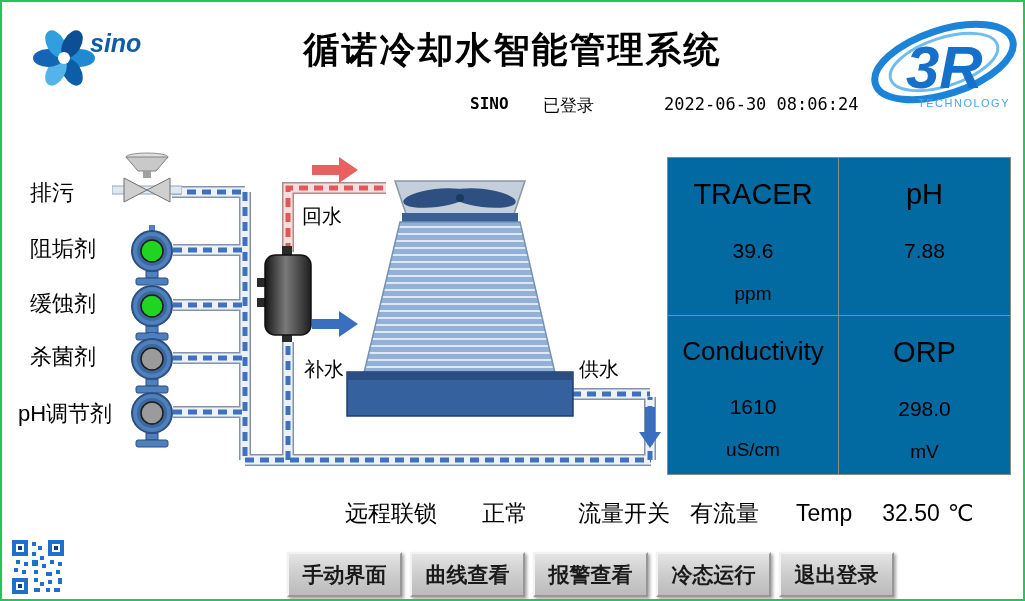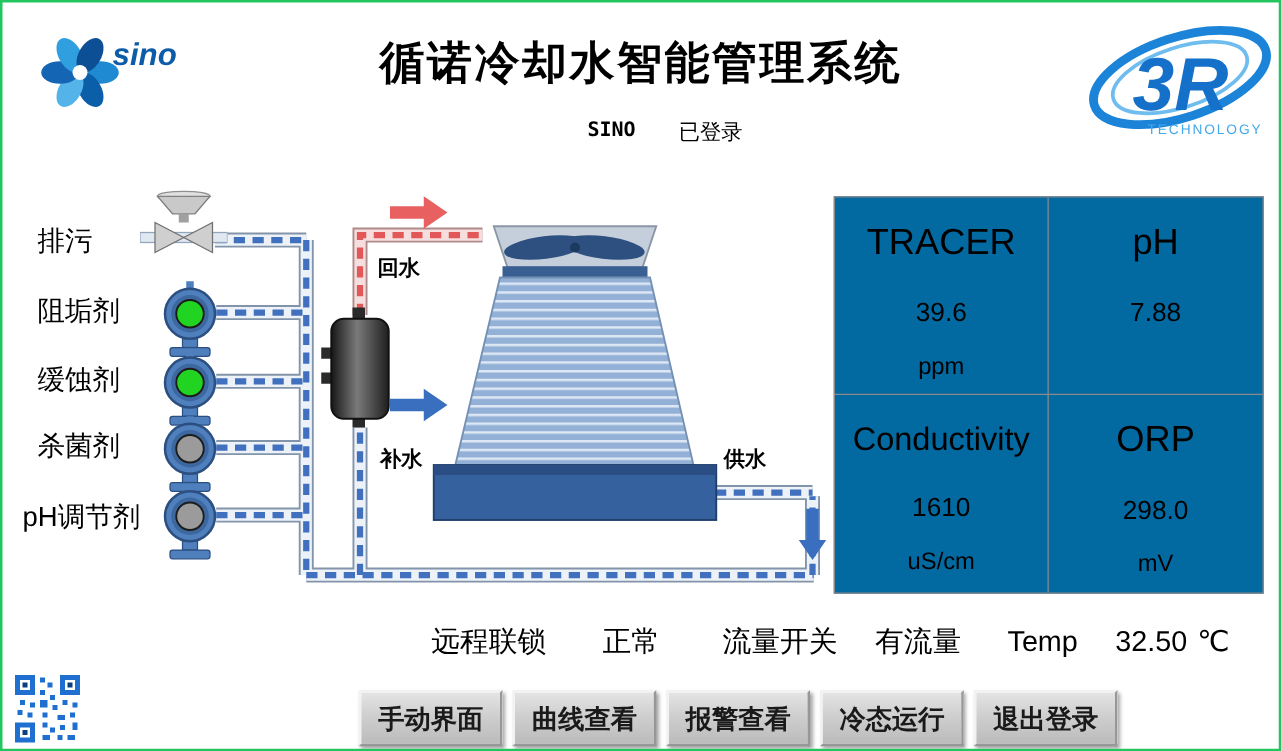--- a/index.html
+++ b/index.html
@@ -9,21 +9,21 @@
     font-family:"Liberation Sans","DejaVu Sans",sans-serif;color:#000;
   }
   .abs{position:absolute;}
   .title{
     left:0;right:0;top:24px;text-align:center;
     font-size:36px;font-weight:700;letter-spacing:2px;
   }
   .status-line{font-family:"DejaVu Sans Mono",monospace;font-weight:bold;font-size:16px;}
   .login-text{font-size:17px;}
   .chem-label{font-size:22px;}
-  .pipe-label{font-size:17px;font-weight:700;}
+  .pipe-label{font-size:20px;font-weight:400;}
   .metrics-panel{
     left:665px;top:155px;width:342px;height:316px;
     border:1px solid #8a8a8a;display:grid;
     grid-template-columns:1fr 1fr;grid-template-rows:1fr 1fr;
     background:#0369a1;
   }
   .metric-cell{display:flex;flex-direction:column;align-items:center;padding-top:20px;}
   .metric-cell.b{border-bottom:1px solid #8a8a8a;}
   .metric-cell.r{border-right:1px solid #8a8a8a;}
   .metric-name{font-size:29px;}
@@ -115,20 +115,21 @@
 
   <svg class="abs" style="left:862px;top:2px;" width="160" height="118" viewBox="0 0 160 118">
     <ellipse cx="80" cy="58" rx="72" ry="32" transform="rotate(-18 80 58)" fill="none" stroke="#1b84d8" stroke-width="7"></ellipse>
     <ellipse cx="80" cy="58" rx="56" ry="24" transform="rotate(-18 80 58)" fill="none" stroke="#6fbcee" stroke-width="3"></ellipse>
     <text x="42" y="84" font-size="60" font-weight="bold" font-style="italic" fill="#1470c8">3R</text>
     <text x="54" y="103" font-size="11" letter-spacing="1.5" fill="#45a8e8">TECHNOLOGY</text>
   </svg>
 
   <span class="abs status-line" style="left:468px;top:92px;">SINO</span>
   <span class="abs login-text" style="left:541px;top:92px;">已登录</span>
+  <span class="abs status-line" style="left:662px;top:92px;font-weight:normal;font-size:17px;">2022-06-30 08:06:24</span>
 
   <span class="abs chem-label" style="left:28px;top:176px;">排污</span>
 
   <svg class="abs" style="left:110px;top:147px;" width="70" height="58" viewBox="0 0 70 58">
     <rect x="0" y="37" width="70" height="8" fill="#dfe7f0" stroke="#93a5bb"></rect>
     <ellipse cx="35" cy="8" rx="21" ry="4" fill="#e0e0e0" stroke="#909090"></ellipse>
     <polygon points="14,8 56,8 44,22 26,22" fill="#c9c9c9" stroke="#808080"></polygon>
     <rect x="31" y="22" width="8" height="7" fill="#a0a0a0"></rect>
     <polygon points="12,29 35,41 12,53" fill="#cfcfcf" stroke="#707070"></polygon>
     <polygon points="58,29 35,41 58,53" fill="#cfcfcf" stroke="#707070"></polygon>
@@ -197,21 +198,21 @@
     <div class="metric-cell">
       <span class="metric-name">ORP</span>
       <span class="metric-value">298.0</span>
       <span class="metric-unit">mV</span>
     </div>
   </div>
 
   <div class="abs status-bar">
     <span style="margin-right:45px;">远程联锁</span>
     <span style="margin-right:50px;">正常</span>
-    <span style="margin-right:30px;">流量开关</span>
+    <span style="margin-right:20px;">流量开关</span>
     <span style="margin-right:37px;">有流量</span>
     <span style="margin-right:30px;">Temp</span>
     <span style="margin-right:8px;">32.50</span>
     <span>℃</span>
   </div>
 
   <svg class="abs" style="left:8px;top:536px;" width="56" height="58" viewBox="0 0 28 29">
     <rect width="28" height="29" fill="#ffffff"></rect>
     <g fill="#1f6fd0">
       <rect x="1" y="1" width="8" height="8"></rect>

